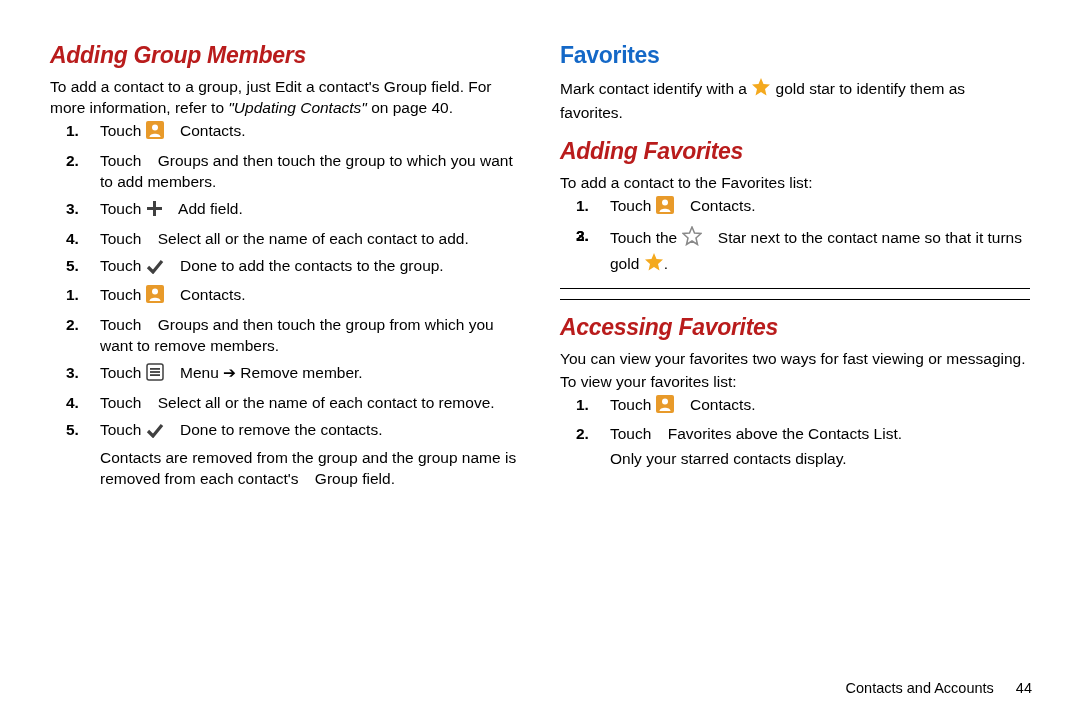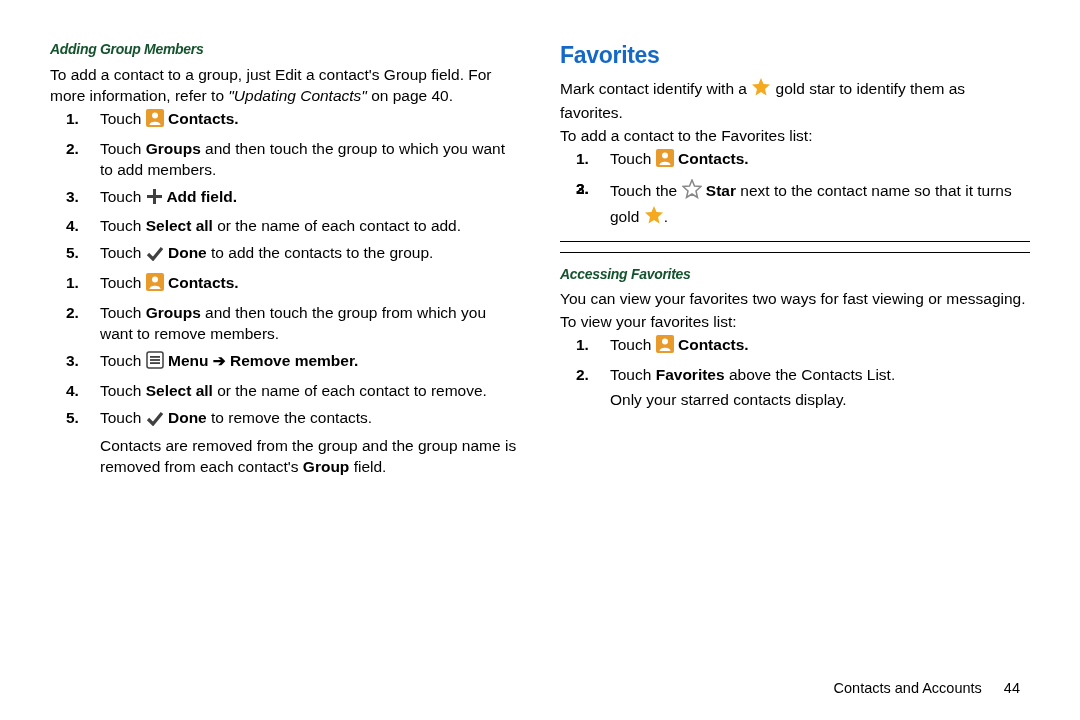--- a/index.html
+++ b/index.html
@@ -24,31 +24,31 @@
     line-height: 1.35;
   }
   .h1 {
     font-size: 23px;
     font-weight: bold;
     color: #1468c7;
     margin: 0 0 6px 0;
     letter-spacing: -0.3px;
   }
   .h2 {
-    font-size: 14px;
+    font-size: 23px;
     font-weight: bold;
     font-style: italic;
-    color: #14532d;
+    color: #b91c1c;
     margin: 12px 0 6px 0;
     letter-spacing: -0.3px;
   }
   .h2:first-child { margin-top: 0; }
   p { margin: 0 0 2px 0; }
   .italic { font-style: italic; }
-  .bold { font-weight: bold; }
+  .bold { font-weight: normal; padding-left: 12px; }
   .boldline { font-weight: bold; margin: 6px 0 2px 0; }
   ol {
     list-style: none;
     margin: 2px 0 0 0;
     padding: 0 0 0 50px;
   }
   ol li {
     position: relative;
     margin-bottom: 6px;
   }
@@ -64,21 +64,21 @@
   }
   .tip-sep {
     border: none;
     border-top: 1px solid #000;
     margin: 10px 0;
   }
   .tip-row { margin: 4px 0; }
   .footer {
     font-size: 14.5px;
     text-align: right;
-    padding: 0 60px 0 0;
+    padding: 0 48px 0 0;
     color: #000;
   }
   .footer .sec { margin-right: 22px; }
   
   svg { display: inline-block; }
 </style>
 </head>
 <body>
 
 <svg width="0" height="0" style="position:absolute">
@@ -173,20 +173,21 @@
 
   <div class="col">
 
     <div class="h1">Favorites</div>
     <p>
       <span>Mark contact identify with a </span><span class="icon"><svg width="20" height="20">
             <use href="#ic-star-gold"></use>
           </svg></span><span> gold star to identify them as favorites.</span>
     </p>
 
+    <div class="h2">Adding Favorites</div>
     <p>To add a contact to the Favorites list:</p>
     <ol>
       <li><span class="num">1.</span>
         <span>Touch </span><span class="icon"><svg width="18" height="18">
               <use href="#ic-contact"></use>
             </svg></span><span class="bold"> Contacts.</span>
       </li>
       <li><span class="num">2.</span>
       </li>
       <li><span class="num">3.</span>

